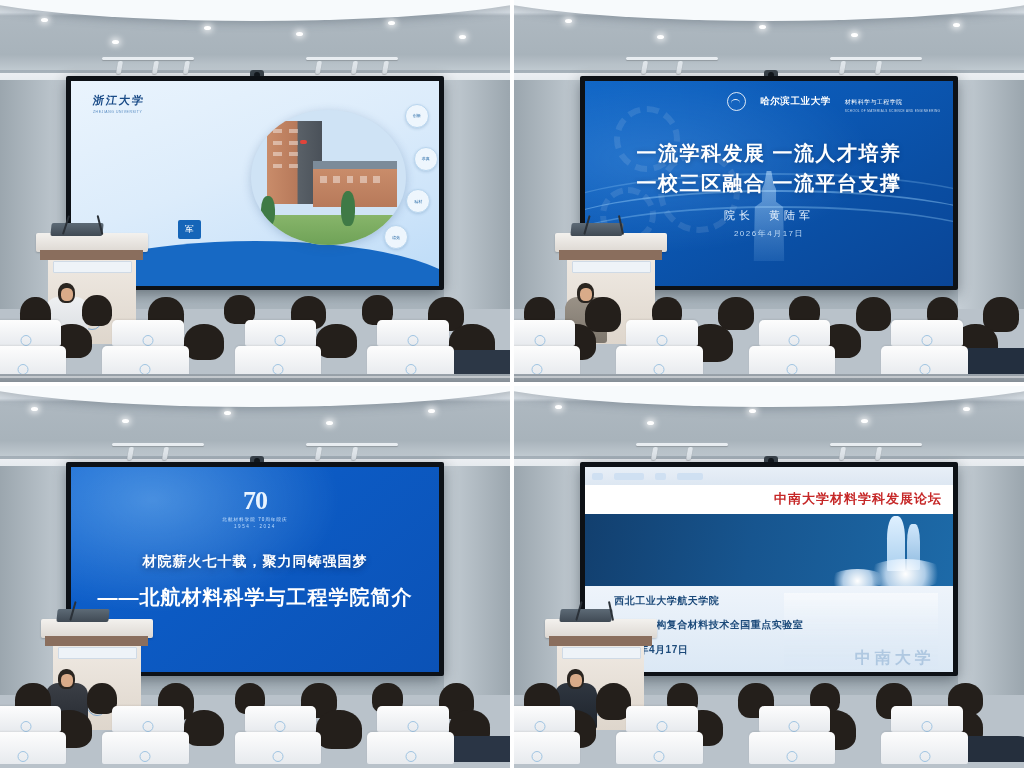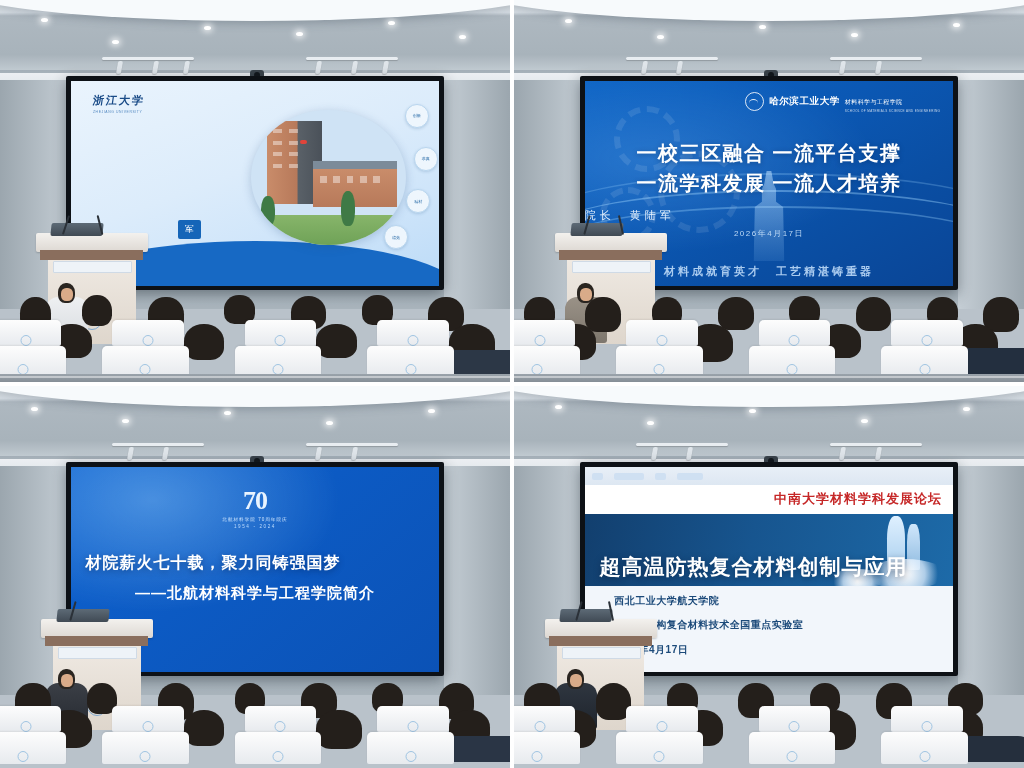--- a/index.html
+++ b/index.html
@@ -71,57 +71,57 @@
   .node{position:absolute;background:#eef6fd;border:1px solid #b9d6ef;border-radius:50%;
         width:22px;height:22px;font-size:4px;color:#2a6ca8;display:flex;align-items:center;
         justify-content:center;box-shadow:0 1px 3px rgba(40,90,140,.2);}
   .dot-red{position:absolute;width:7px;height:4px;background:#e0443a;border-radius:2px;}
 
   
   .s2{position:absolute;inset:0;background:
       radial-gradient(ellipse at 18% 38%, rgba(120,190,255,.26), transparent 52%),
       linear-gradient(150deg,#0d63c4 0%,#0b58b4 40%,#0a4ea3 70%,#0a4596 100%);}
   .gear{position:absolute;border-radius:50%;border:6px dashed rgba(255,255,255,.10);}
-  .hit-logo{position:absolute;right:3.5%;top:4.5%;display:flex;align-items:center;gap:5px;}
+  .hit-logo{position:absolute;right:3.5%;top:4.5%;display:flex;align-items:center;gap:14px;}
   .hit-seal{width:17px;height:17px;border-radius:50%;border:1.6px solid rgba(255,255,255,.85);
             position:relative;}
   .hit-seal:after{content:"";position:absolute;left:3px;top:6px;width:9px;height:5px;
                   border-top:1.4px solid rgba(255,255,255,.9);border-radius:9px 9px 0 0;}
   .hit-name{font-size:9.5px;color:#fff;font-weight:bold;letter-spacing:.6px;
             font-family:"Liberation Serif",serif;}
   .hit-dept{font-size:6px;color:#fff;letter-spacing:.4px;}
   .hit-en{font-size:3px;color:rgba(255,255,255,.75);letter-spacing:.4px;margin-top:1px;}
   .s2-title{position:absolute;left:0;right:0;top:28%;text-align:center;color:#fff;
             font-weight:bold;font-size:20px;line-height:1.5;letter-spacing:1.5px;
             text-shadow:0 1px 5px rgba(0,30,70,.4);}
-  .s2-speaker{position:absolute;left:0;right:0;top:62%;color:#eaf4ff;
+  .s2-speaker{position:absolute;left:0;right:0;top:62%;text-align:center;color:#eaf4ff;
               font-size:11px;letter-spacing:4px;font-family:Liberation Serif, serif;}
   .s2-date{position:absolute;left:0;right:0;top:72%;text-align:center;color:#bdd9f5;
            font-size:8px;letter-spacing:1.5px;}
   .s2-foot{position:absolute;left:0;right:0;bottom:3%;text-align:center;color:#b9d7f6;
            font-size:11px;font-weight:bold;letter-spacing:3px;opacity:.92;}
   .tower{position:absolute;left:50%;bottom:12%;transform:translateX(-50%);
          width:16%;height:44%;background:linear-gradient(180deg,rgba(190,225,255,.55),rgba(150,205,255,.12));
          clip-path:polygon(46% 0,54% 0,58% 14%,62% 20%,62% 34%,74% 40%,76% 100%,24% 100%,26% 40%,38% 34%,38% 20%,42% 14%);}
   .wave-l{position:absolute;left:-10%;width:125%;height:40%;border-radius:50%;
           border-top:2px solid rgba(160,215,255,.42);}
 
   
   .s3{position:absolute;inset:0;background:
       radial-gradient(ellipse at 22% 16%, rgba(160,215,255,.4), transparent 46%),
       linear-gradient(140deg,#0f63d0 0%,#0c5ac3 45%,#0b52b6 100%);}
   .anniv{position:absolute;left:50%;top:10%;transform:translateX(-50%);text-align:center;width:30%;}
   .anniv-70{font-size:26px;font-weight:bold;color:#e9f4ff;letter-spacing:-1px;
             font-family:"Liberation Serif",serif;line-height:1;text-align:center;}
   .anniv-cn{font-size:4.6px;color:#cfe6ff;letter-spacing:1px;margin-top:3px;}
   .anniv-yr{font-size:4.6px;color:#bcdcff;letter-spacing:1.6px;margin-top:2px;}
-  .s3-title{position:absolute;left:4%;right:4%;top:42%;color:#fff;
-            font-weight:bold;font-size:16px;letter-spacing:1px;text-shadow:0 2px 6px rgba(0,30,80,.45);font-family:Liberation Mono, monospace;}
+  .s3-title{position:absolute;left:4%;right:4%;top:42%;text-align:center;color:#fff;
+            font-weight:bold;font-size:14px;letter-spacing:1px;text-shadow:0 2px 6px rgba(0,30,80,.45);font-family:Liberation Mono, monospace;}
   .s3-sub{position:absolute;left:4%;right:4%;top:57%;text-align:center;color:#fff;
-          font-weight:bold;font-size:15px;letter-spacing:1px;}
+          font-weight:bold;font-size:20px;letter-spacing:1px;}
   .s3-date{position:absolute;left:0;right:0;top:82%;text-align:center;color:#fff;
            font-weight:bold;font-size:11px;letter-spacing:1px;}
 
   
   .s4{position:absolute;inset:0;background:#f2f6fb;}
   .ppt-bar{position:absolute;left:0;top:0;width:100%;height:9%;
            background:linear-gradient(180deg,#e8eff7,#dde7f2);border-bottom:1px solid #c6d4e4;}
   .ppt-chip{position:absolute;top:30%;height:40%;background:#cfe0f2;border-radius:2px;}
   .s4-head{position:absolute;left:0;top:9%;width:100%;height:14%;background:#fff;}
   .s4-forum{position:absolute;right:3%;top:11%;color:#c62828;font-weight:bold;
@@ -356,26 +356,25 @@
           <div class="hit-logo">
             <span class="hit-seal"></span>
             <span class="hit-name">哈尔滨工业大学</span>
             <span>
               <span class="hit-dept">材料科学与工程学院</span>
               <div class="hit-en">SCHOOL OF MATERIALS SCIENCE AND ENGINEERING</div>
             </span>
           </div>
 
           <div class="s2-title">
+            <div>一流学科发展  一流人才培养</div>
             <div>一校三区融合  一流平台支撑</div>
-            <div>一流学科发展  一流人才培养</div>
           </div>
           <div class="s2-speaker">院长　黄陆军</div>
           <div class="s2-date">2026年4月17日</div>
-          <div class="s2-foot">材料成就育英才　工艺精湛铸重器</div>
         </div>
       </div>
     </div>
 
     <div class="podium" style="left:8%;">
       <div class="podium-top"></div>
       <div class="podium-band"></div>
       <div class="podium-body">
           <div class="podium-plate"></div>
           <div class="podium-seal"></div>
@@ -558,21 +557,24 @@
             <span class="ppt-chip" style="left:25%;width:7%"></span>
           </div>
           <div class="s4-head"></div>
           <div class="s4-forum">中南大学材料学科发展论坛</div>
           <div class="s4-band">
             <span class="rocket"></span>
             <span class="rocket2"></span>
             <span class="plume"></span>
             <span class="plume" style="right:18%;bottom:-10%;width:16%;height:34%"></span>
           </div>
-          <div class="s4-title">超高温防热复合材料创制与应用</div>
+          <div class="s4-body">
+            <div class="s4-ghost"></div>
+            <div class="s4-ghost-txt">中南大学</div>
+          </div>
           <div class="s4-line" style="top:62%">西北工业大学航天学院</div>
           <div class="s4-line" style="top:74%">超高温结构复合材料技术全国重点实验室</div>
           <div class="s4-line" style="top:86%">2026年4月17日</div>
         </div>
       </div>
     </div>
 
     <div class="podium" style="left:6%;">
       <div class="podium-top"></div>
       <div class="podium-band"></div>

